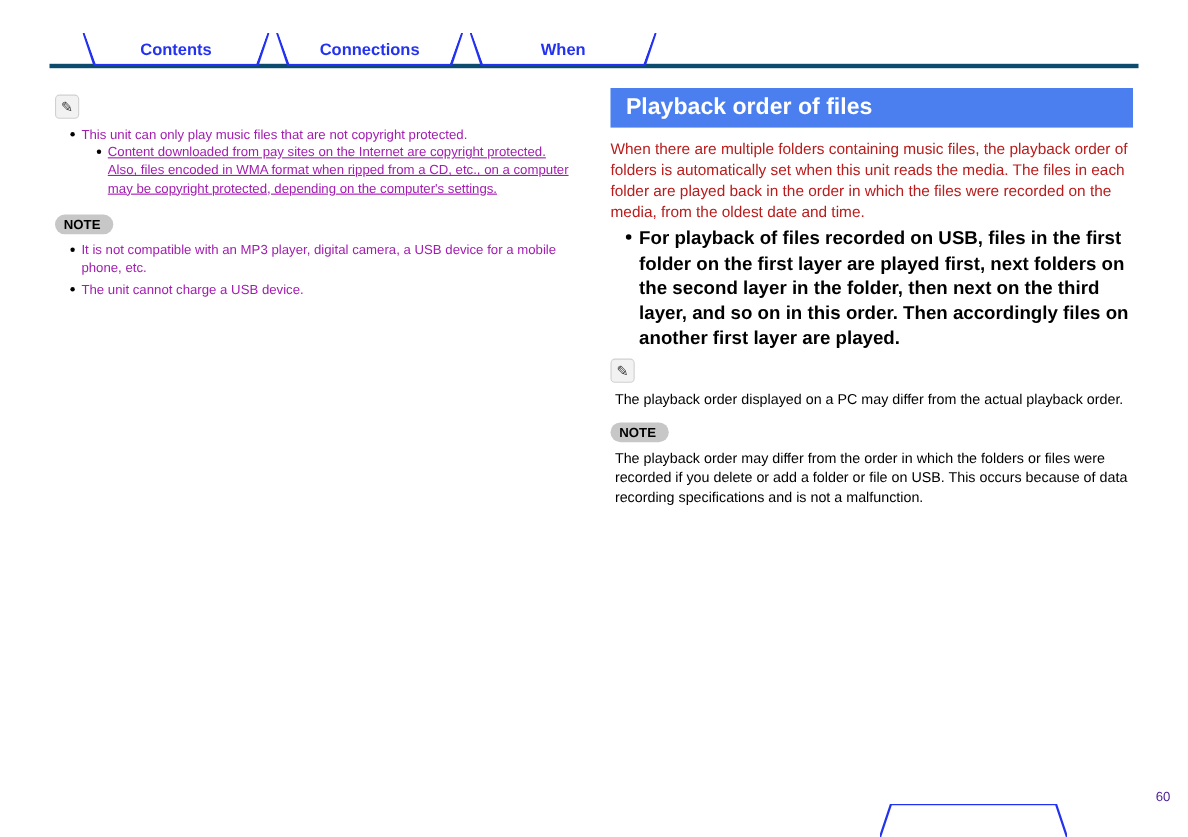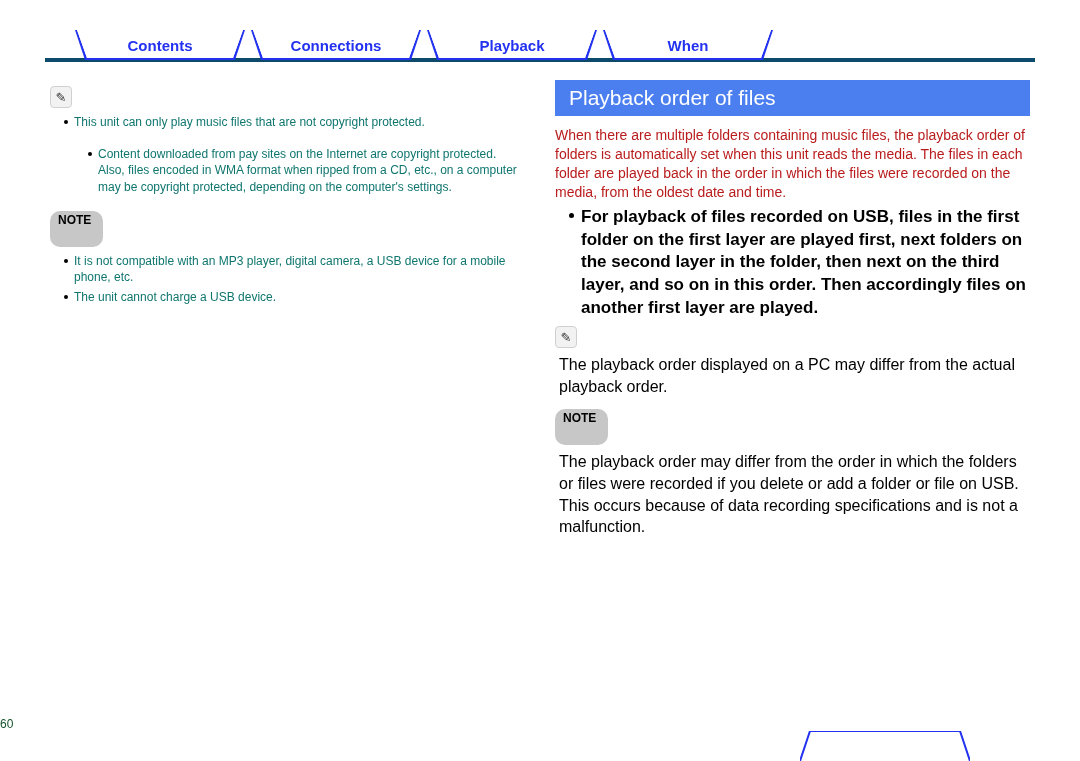--- a/index.html
+++ b/index.html
@@ -61,52 +61,53 @@
     align-items: center;
     justify-content: center;
     font-size: 13px;
     color: #333;
     margin-bottom: 6px;
     margin-top: 6px;
   }
   .note-pill {
     background: #c7c7c7;
     border-radius: 10px;
-    padding: 2px 12px 20px 8px;
+    padding: 2px 12px 2px 8px;
     font-size: 12px;
     font-weight: bold;
     color: #000;
     display: inline-block;
     margin: 12px 0 6px 0;
   }
   ul.bullets {
     list-style: none;
     padding-left: 14px;
     font-size: 12px;
     line-height: 1.35;
-    color: #0f766e;
+    color: #a21caf;
   }
   ul.bullets > li {
     position: relative;
     padding-left: 10px;
     margin-bottom: 4px;
   }
   ul.bullets > li::before {
     content: "";
     position: absolute;
     left: 0;
     top: 6px;
     width: 4px;
     height: 4px;
     background: #000;
     border-radius: 50%;
   }
   ul.bullets ul.bullets {
-    margin-top: 16px;
+    margin-top: 0;
     padding-left: 14px;
+    text-decoration: underline;
   }
   .body-text {
     font-size: 14px;
     line-height: 1.35;
     color: #b91c1c;
     margin-bottom: 4px;
   }
   ul.big-bullets {
     list-style: none;
     padding-left: 14px;
@@ -127,37 +128,37 @@
     top: 7px;
     width: 5px;
     height: 5px;
     background: #000;
     border-radius: 50%;
   }
   .section-banner {
     background: #4b7ff0;
     color: #fff;
     font-size: 21px;
-    font-weight: normal;
+    font-weight: bold;
     padding: 6px 14px;
     margin-bottom: 10px;
   }
   .small-note {
-    font-size: 16px;
+    font-size: 13px;
     line-height: 1.35;
     color: #000;
     padding-left: 4px;
   }
   .page-num {
     position: absolute;
     bottom: 30px;
-    left: 0; right: 0;
-    text-align: left;
+    left: 0; right: 16px;
+    text-align: right;
     font-size: 12px;
-    color: #14532d;
+    color: #4c1d95;
   }
   .bottom-tab {
     position: absolute;
     bottom: 0;
     right: 110px;
     width: 170px;
     height: 30px;
   }
 </style>
 </head>
@@ -170,27 +171,20 @@
       <path d="M2 0 L168 0 L158 28 L12 28 Z" fill="#fff"></path>
     </svg>
     <div class="tab-label">Contents</div>
   </div>
   <div class="tab">
     <svg width="170" height="30" viewBox="0 0 170 30">
       <path d="M10 30 L0 0 L2 0 L12 28 L158 28 L168 0 L170 0 L160 30 Z" fill="#2332f0"></path>
       <path d="M2 0 L168 0 L158 28 L12 28 Z" fill="#fff"></path>
     </svg>
     <div class="tab-label">Connections</div>
-  </div>
-  <div class="tab">
-    <svg width="170" height="30" viewBox="0 0 170 30">
-      <path d="M10 30 L0 0 L2 0 L12 28 L158 28 L168 0 L170 0 L160 30 Z" fill="#2332f0"></path>
-      <path d="M2 0 L168 0 L158 28 L12 28 Z" fill="#fff"></path>
-    </svg>
-    <div class="tab-label">Playback</div>
   </div>
   <div class="tab">
     <svg width="170" height="30" viewBox="0 0 170 30">
       <path d="M10 30 L0 0 L2 0 L12 28 L158 28 L168 0 L170 0 L160 30 Z" fill="#2332f0"></path>
       <path d="M2 0 L168 0 L158 28 L12 28 Z" fill="#fff"></path>
     </svg>
     <div class="tab-label">When</div>
   </div>
 </div>
 

